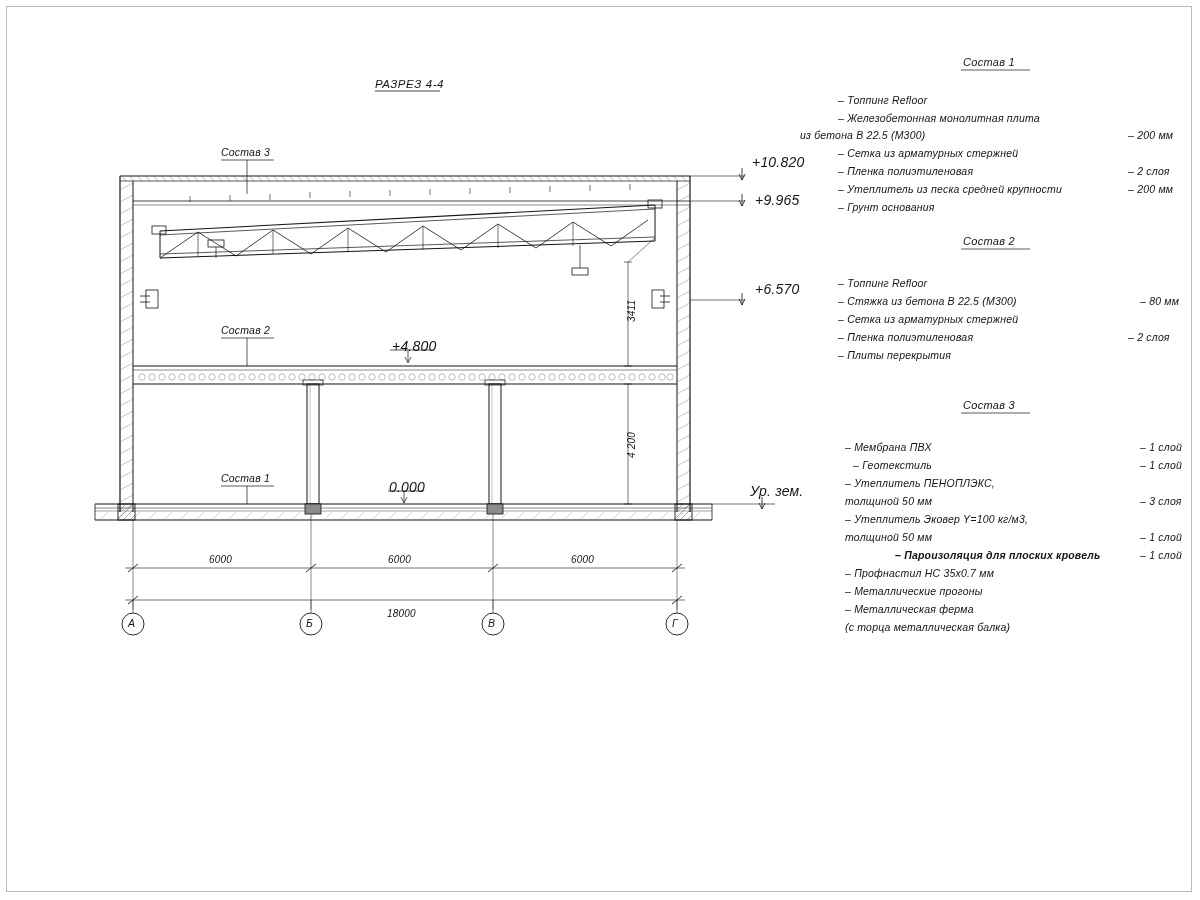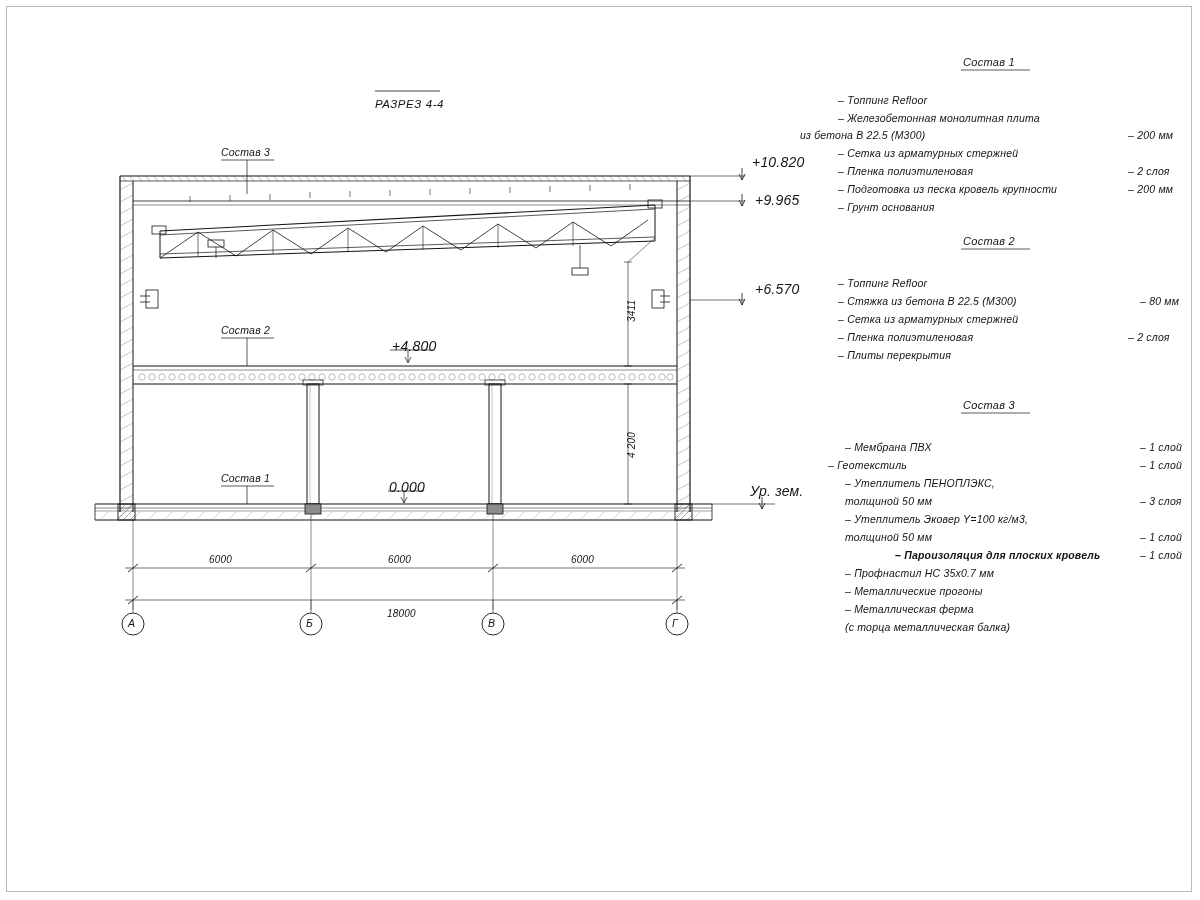--- a/index.html
+++ b/index.html
@@ -40,21 +40,20 @@
     font-family: "Liberation Sans", sans-serif;
     font-size: 10.5px;
     letter-spacing: 0.2px;
     color: #141414;
     white-space: nowrap;
   }
   .txt.italic { font-style: italic; }
   .title {
     font-size: 11.5px;
     letter-spacing: 0.6px;
-    margin-top: 20px;
   }
   .spec-head {
     font-size: 11px;
     font-style: italic;
     text-decoration: underline;
     letter-spacing: 0.3px;
   }
   .spec-item {
     font-size: 10.5px;
     font-style: italic;
@@ -516,37 +515,37 @@
   <div class="txt axis-lbl" style="left:672px; top:617px;">Г</div>
 
   <div class="txt spec-head" style="left:963px; top:56px; text-decoration:none;">Состав 1</div>
   <div class="txt spec-item" style="left:838px; top:94px;">– Топпинг Refloor</div>
   <div class="txt spec-item" style="left:838px; top:112px;">– Железобетонная  монолитная плита</div>
   <div class="txt spec-item" style="left:800px; top:129px;">   из бетона В 22.5 (М300)</div>
   <div class="txt spec-val" style="left:1128px; top:129px;">– 200 мм</div>
   <div class="txt spec-item" style="left:838px; top:147px;">– Сетка из арматурных стержней</div>
   <div class="txt spec-item" style="left:838px; top:165px;">– Пленка полиэтиленовая</div>
   <div class="txt spec-val" style="left:1128px; top:165px;">– 2 слоя</div>
-  <div class="txt spec-item" style="left:838px; top:183px;">– Подготовка из песка кровель крупности</div>
+  <div class="txt spec-item" style="left:838px; top:183px;">– Утеплитель из песка средней крупности</div>
   <div class="txt spec-val" style="left:1128px; top:183px;">– 200 мм</div>
   <div class="txt spec-item" style="left:838px; top:201px;">– Грунт основания</div>
 
   <div class="txt spec-head" style="left:963px; top:235px; text-decoration:none;">Состав 2</div>
   <div class="txt spec-item" style="left:838px; top:277px;">– Топпинг Refloor</div>
   <div class="txt spec-item" style="left:838px; top:295px;">– Стяжка из бетона В 22.5 (М300)</div>
   <div class="txt spec-val" style="left:1140px; top:295px;">– 80 мм</div>
   <div class="txt spec-item" style="left:838px; top:313px;">– Сетка из арматурных стержней</div>
   <div class="txt spec-item" style="left:838px; top:331px;">– Пленка полиэтиленовая</div>
   <div class="txt spec-val" style="left:1128px; top:331px;">– 2 слоя</div>
   <div class="txt spec-item" style="left:838px; top:349px;">– Плиты перекрытия</div>
 
   <div class="txt spec-head" style="left:963px; top:399px; text-decoration:none;">Состав 3</div>
   <div class="txt spec-item" style="left:845px; top:441px;text-align:right;">– Мембрана ПВХ</div>
   <div class="txt spec-val" style="left:1140px; top:441px;">– 1 слой</div>
-  <div class="txt spec-item" style="left:828px; top:459px;">– Геотекстиль</div>
+  <div class="txt spec-item" style="left:853px; top:459px;">– Геотекстиль</div>
   <div class="txt spec-val" style="left:1140px; top:459px;">– 1 слой</div>
   <div class="txt spec-item" style="left:845px; top:477px;">– Утеплитель ПЕНОПЛЭКС,</div>
   <div class="txt spec-item" style="left:845px; top:495px;">   толщиной 50 мм</div>
   <div class="txt spec-val" style="left:1140px; top:495px;">– 3 слоя</div>
   <div class="txt spec-item" style="left:845px; top:513px;">– Утеплитель Эковер Y=100 кг/м3,</div>
   <div class="txt spec-item" style="left:845px; top:531px;">   толщиной 50 мм</div>
   <div class="txt spec-val" style="left:1140px; top:531px;">– 1 слой</div>
   <div class="txt spec-item" style="left:895px; top:549px;font-weight:bold;">– Пароизоляция для плоских кровель</div>
   <div class="txt spec-val" style="left:1140px; top:549px;">– 1 слой</div>
   <div class="txt spec-item" style="left:845px; top:567px;">– Профнастил НС 35х0.7 мм</div>

